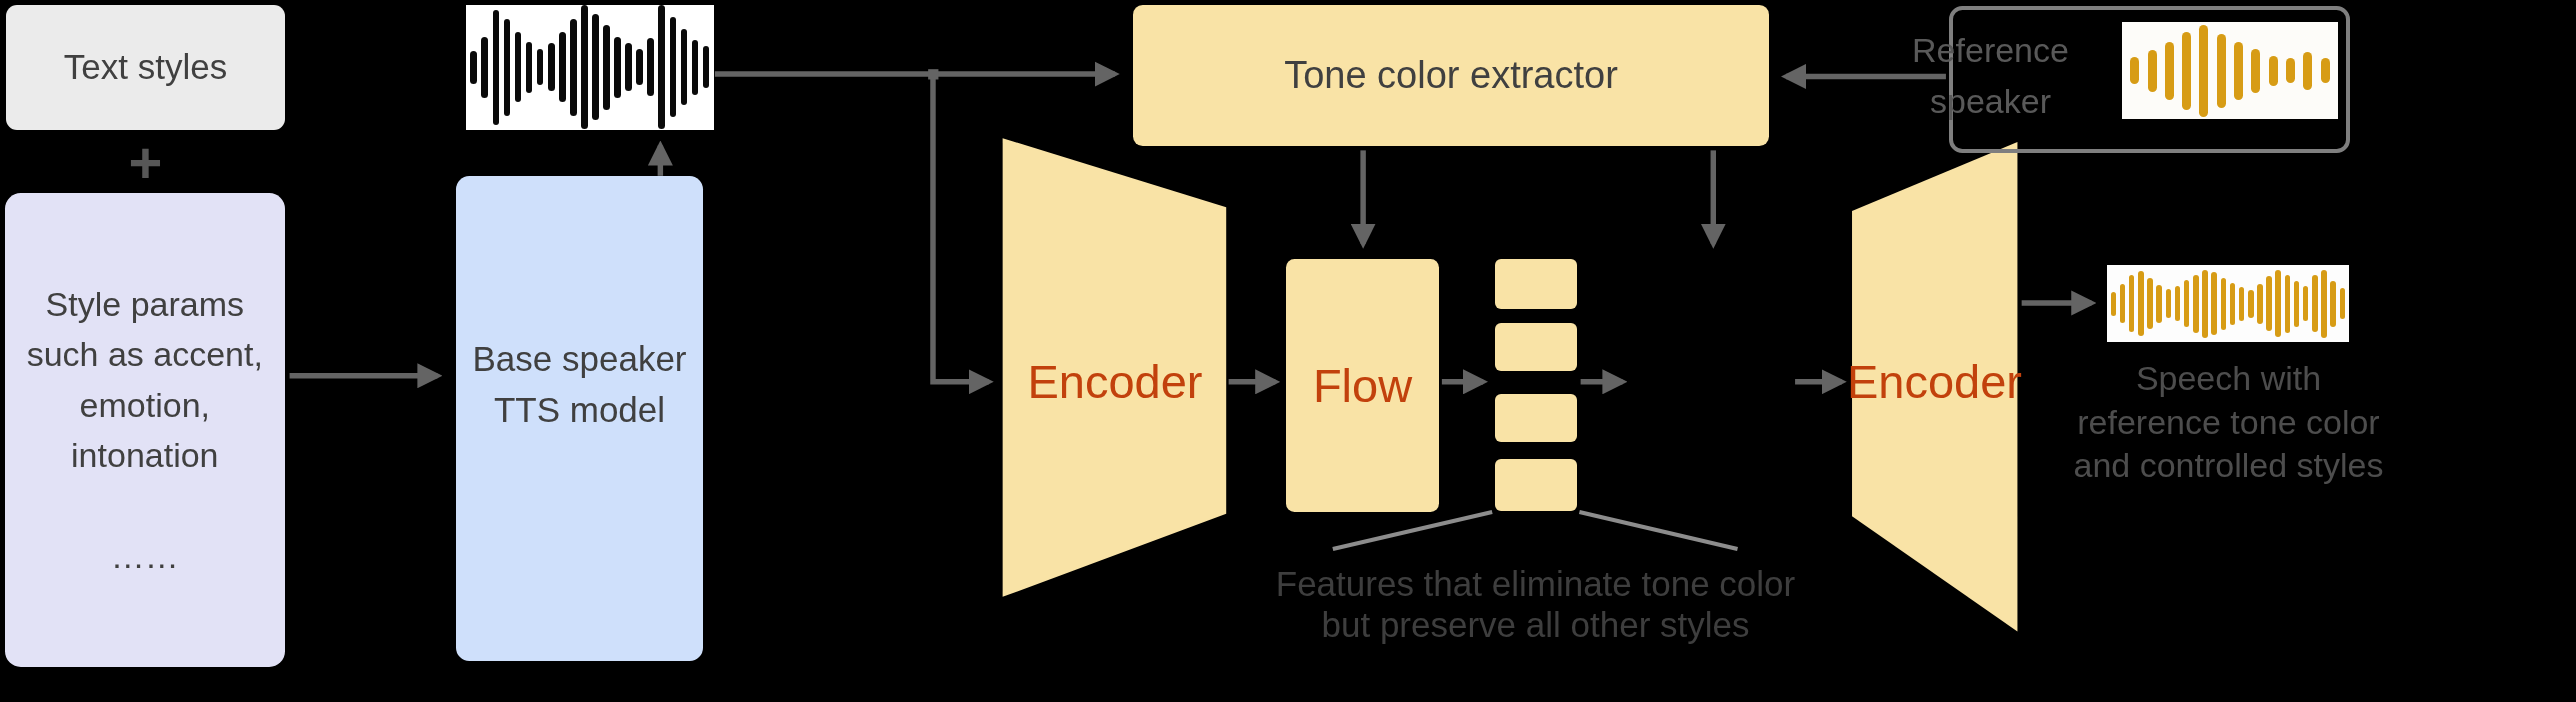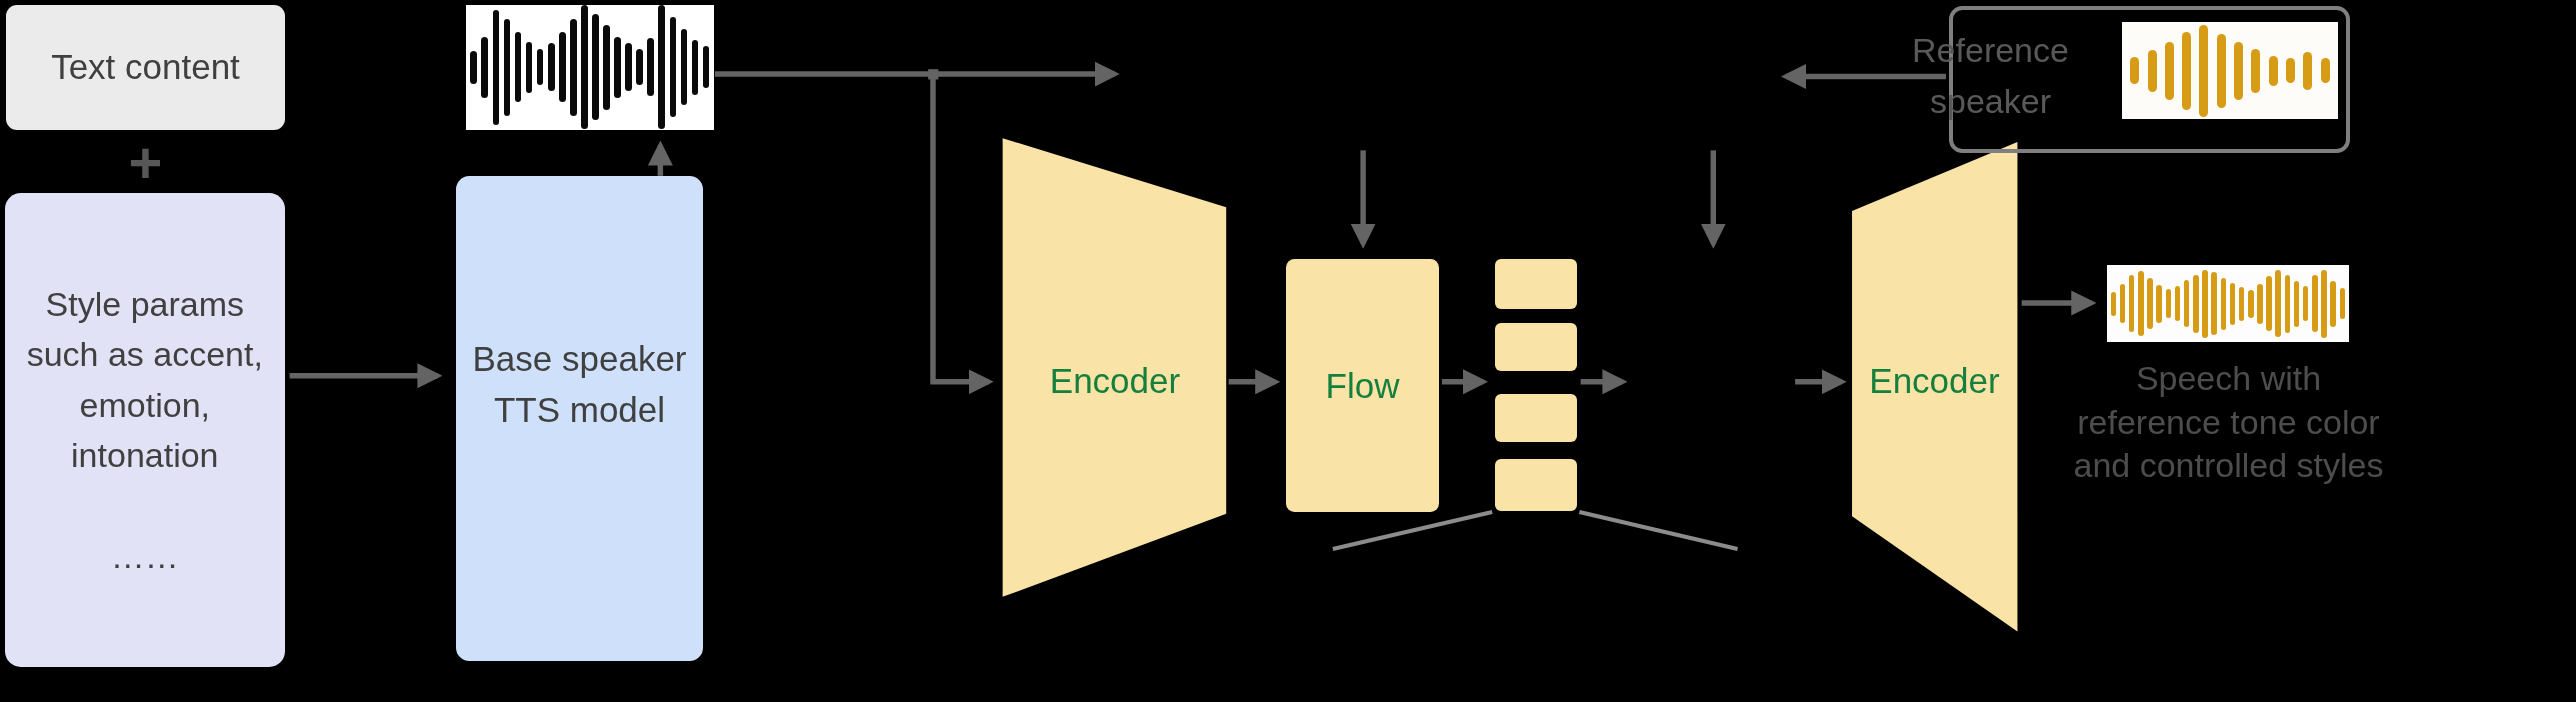--- a/index.html
+++ b/index.html
@@ -7,21 +7,21 @@
           font-family:"Liberation Sans",sans-serif;}
   .layer{position:absolute;left:0;top:0;width:2576px;height:703px;pointer-events:none;}
   .box{position:absolute;display:flex;align-items:center;justify-content:center;text-align:center;}
   .lbl{position:absolute;display:flex;align-items:center;justify-content:center;text-align:center;
        color:#404040;}
   .gray-box{background:#ebebeb;border-radius:11px;color:#404040;font-size:35px;}
   .purple-box{background:#e2e2f6;border-radius:15.8px;color:#404040;font-size:34px;line-height:1.48;}
   .blue-box{background:#cfe0fb;border-radius:13.3px;color:#404040;font-size:35px;line-height:1.45;
             padding-bottom:67px;box-sizing:border-box;}
   .yellow{background:#f9e3a6;}
-  .block-label{color:#15803d;font-size:35px;font-weight:400;}
+  .block-label{color:#c2410c;font-size:47px;font-weight:400;}
   .extractor{border-radius:9.7px;color:#404040;font-size:38px;}
   .flow-box{border-radius:8.5px;}
   .sq{position:absolute;background:#f9e3a6;border-radius:6px;}
   .wave{position:absolute;display:flex;align-items:center;justify-content:space-evenly;}
   .wave span{display:block;border-radius:4.8px;}
   .ref-box{position:absolute;border:4.2px solid #7f7f7f;border-radius:13.3px;background:transparent;}
   .ref-text{color:#595959;font-size:34px;line-height:1.5;}
   .speech-text{color:#4d4d4d;font-size:34px;line-height:1.28;}
   .features-text{color:#3e3e3e;font-size:35px;line-height:1.18;}
   .plus{color:#575757;font-size:58px;font-weight:900;line-height:1;}
@@ -31,21 +31,21 @@
 <body>
 
 <div id="canvas">
 
   <svg class="layer" style="z-index:1" viewBox="0 0 4252 1160" xmlns="http://www.w3.org/2000/svg">
     <polygon points="1655,228 2024,342 2024,848 1655,985" fill="#f9e3a6"></polygon>
     <polygon points="3057,348 3330,234 3330,1042 3057,852" fill="#f9e3a6"></polygon>
   </svg>
 
   <div class="box gray-box" style="left:6px;top:4.8px;width:279px;height:125px;z-index:2">
-    <span>Text content</span>
+    <span>Text styles</span>
   </div>
 
   <div class="lbl plus" style="left:106px;top:134px;width:79px;height:58px;z-index:2">+</div>
 
   <div class="box purple-box" style="left:4.8px;top:193px;width:280px;height:474px;z-index:2">
     <span>Style params<br>such as accent,<br>emotion,<br>intonation<br><br>……</span>
   </div>
 
   <div class="box blue-box" style="left:456px;top:176px;width:247px;height:485px;z-index:2">
     <span>Base speaker<br>TTS model</span>
@@ -69,20 +69,23 @@
       <span style="width: 6.7px; height: 48px; background: rgb(10, 10, 10);"></span>
       <span style="width: 6.7px; height: 36px; background: rgb(10, 10, 10);"></span>
       <span style="width: 6.7px; height: 58px; background: rgb(10, 10, 10);"></span>
       <span style="width: 6.7px; height: 124px; background: rgb(10, 10, 10);"></span>
       <span style="width: 6.7px; height: 100px; background: rgb(10, 10, 10);"></span>
       <span style="width: 6.7px; height: 76px; background: rgb(10, 10, 10);"></span>
       <span style="width: 6.7px; height: 55px; background: rgb(10, 10, 10);"></span>
       <span style="width: 6.7px; height: 42px; background: rgb(10, 10, 10);"></span>
     </div>
 
+  <div class="box yellow extractor" style="left:1133px;top:4.8px;width:636px;height:141px;z-index:2">
+    <span>Tone color extractor</span>
+  </div>
 
   <div class="lbl block-label" style="left:1003px;top:360px;width:224px;height:42px;z-index:3">Encoder</div>
 
   <div class="box yellow flow-box" style="left:1286px;top:259px;width:153px;height:253px;z-index:2">
     <span class="block-label">Flow</span>
   </div>
 
   <div style="position:absolute;z-index:2">
     <div class="sq" style="left:1495px;top:259px;width:82px;height:50px"></div>
     <div class="sq" style="left:1495px;top:323px;width:82px;height:48px"></div>
@@ -134,20 +137,21 @@
       <span style="width: 5.5px; height: 46px; background: rgb(215, 156, 21);"></span>
       <span style="width: 5.5px; height: 35px; background: rgb(215, 156, 21);"></span>
       <span style="width: 5.5px; height: 57px; background: rgb(215, 156, 21);"></span>
       <span style="width: 5.5px; height: 68px; background: rgb(215, 156, 21);"></span>
       <span style="width: 5.5px; height: 46px; background: rgb(215, 156, 21);"></span>
       <span style="width: 5.5px; height: 31.5px; background: rgb(215, 156, 21);"></span>
     </div>
 
   <div class="lbl speech-text" style="left:2047px;top:356px;width:363px;height:133px;z-index:2">Speech with<br>reference tone color<br>and controlled  styles</div>
 
+  <div class="lbl features-text" style="left:1172px;top:560px;width:727px;height:88px;z-index:2">Features that eliminate tone color<br>but preserve all other styles</div>
 
   <svg class="layer" style="z-index:4" viewBox="0 0 4252 1160" xmlns="http://www.w3.org/2000/svg">
     <defs>
       <marker id="ah" viewBox="0 0 10 10" refX="8" refY="5" markerWidth="4.6" markerHeight="4.6" orient="auto-start-reverse">
         <path d="M0,0 L10,5 L0,10 z" fill="#646464"></path>
       </marker>
     </defs>
     <g stroke="#646464" stroke-width="9" fill="none">
 
       <line x1="478" y1="620" x2="722" y2="620" marker-end="url(#ah)"></line>

